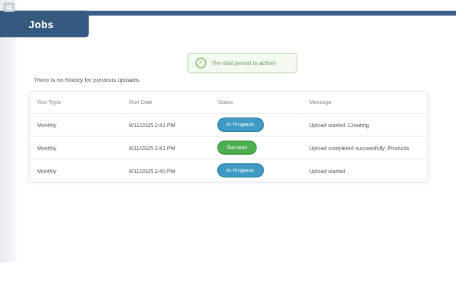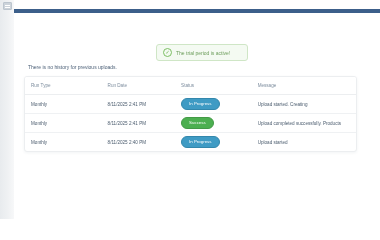--- a/index.html
+++ b/index.html
@@ -211,20 +211,23 @@
   <div class="page-bg"></div>
   <div class="left-rail"></div>
 
   <div class="menu-btn">
     <i></i>
     <i></i>
   </div>
 
   <div class="header-band"></div>
 
+  <div class="header-card">
+    <span class="header-title">Jobs</span>
+  </div>
 
   <div class="toast">
     <span class="toast-icon">✓</span>
     <span class="toast-text">The trial period is active!</span>
   </div>
 
   <div class="content">
 
     <p class="no-history">There is no history for previous uploads.</p>
 

